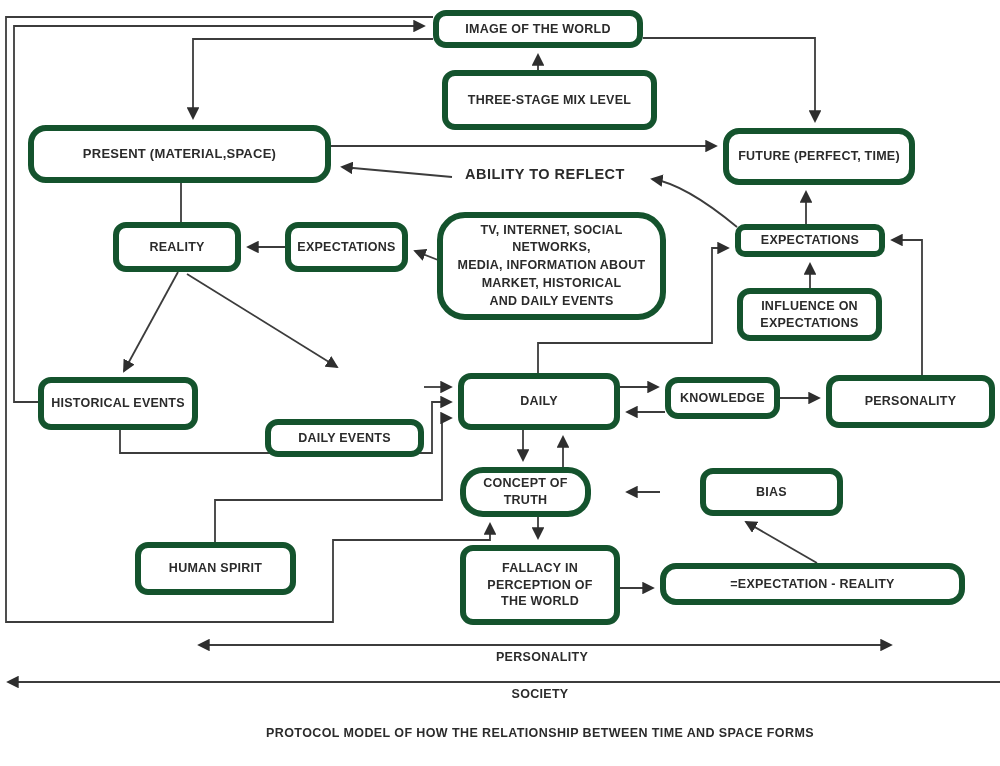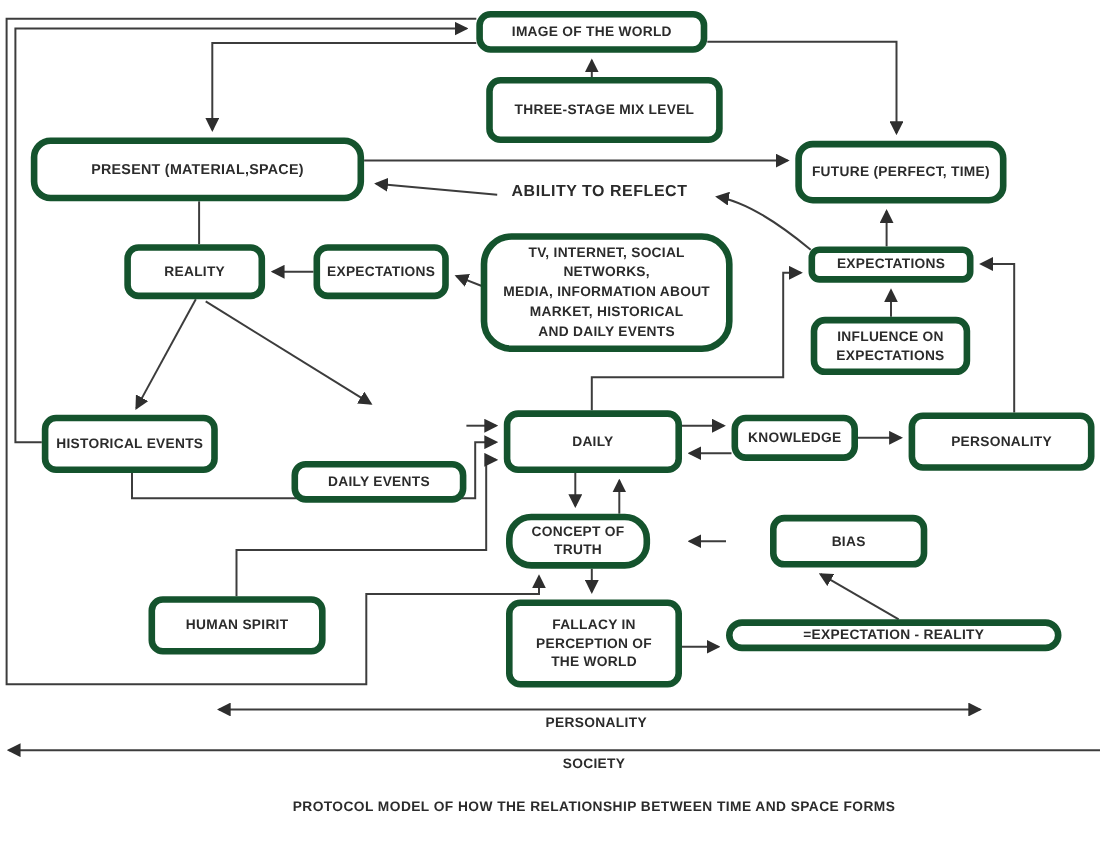--- a/index.html
+++ b/index.html
@@ -88,20 +88,20 @@
   <div class="node" style="left:737px;top:288px;width:145px;height:53px;">INFLUENCE ON EXPECTATIONS</div>
   <div class="node" style="left:38px;top:377px;width:160px;height:53px;">HISTORICAL EVENTS</div>
   <div class="node" style="left:265px;top:375px;width:159px;height:38px;margin-top:44px;">DAILY EVENTS</div>
   <div class="node" style="left:458px;top:373px;width:162px;height:57px;">DAILY</div>
   <div class="node" style="left:665px;top:377px;width:115px;height:42px;">KNOWLEDGE</div>
   <div class="node" style="left:826px;top:375px;width:169px;height:53px;">PERSONALITY</div>
   <div class="node" style="left:460px;top:467px;width:131px;height:50px;border-radius:23px;">CONCEPT OF TRUTH</div>
   <div class="node" style="left:700px;top:468px;width:143px;height:48px;">BIAS</div>
   <div class="node" style="left:135px;top:542px;width:161px;height:53px;">HUMAN SPIRIT</div>
   <div class="node" style="left:460px;top:545px;width:160px;height:80px;padding:12px 18px;">FALLACY IN PERCEPTION OF THE WORLD</div>
-  <div class="node" style="left:660px;top:563px;width:305px;height:29px;border-radius:16px;">=EXPECTATION - REALITY</div>
+  <div class="node" style="left:660px;top:563px;width:305px;height:42px;border-radius:16px;">=EXPECTATION - REALITY</div>
 
   <div class="label lbl-ability" style="left:450px;top:166px;width:190px;">ABILITY TO REFLECT</div>
   <div class="label lbl-axis" style="left:442px;top:650px;width:200px;">PERSONALITY</div>
   <div class="label lbl-axis" style="left:440px;top:687px;width:200px;">SOCIETY</div>
   <div class="label lbl-caption" style="left:40px;top:726px;width:1000px;">PROTOCOL MODEL OF HOW THE RELATIONSHIP BETWEEN TIME AND SPACE FORMS</div>
 
 </div>
 
 </body></html>

